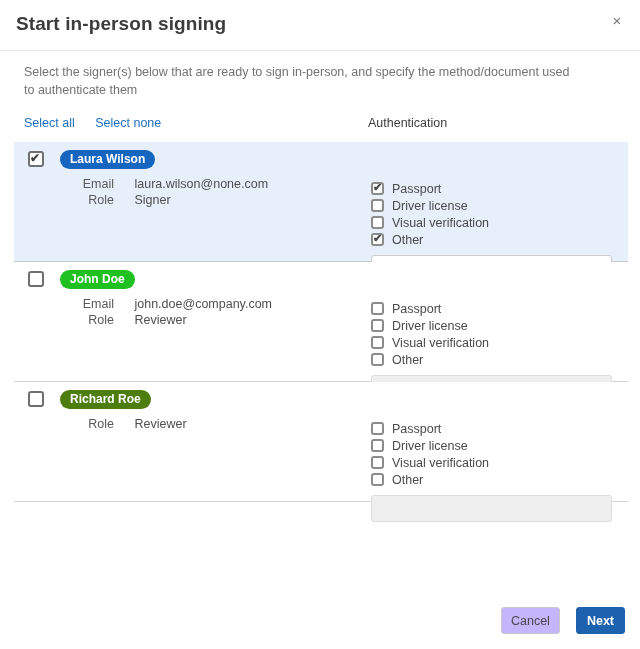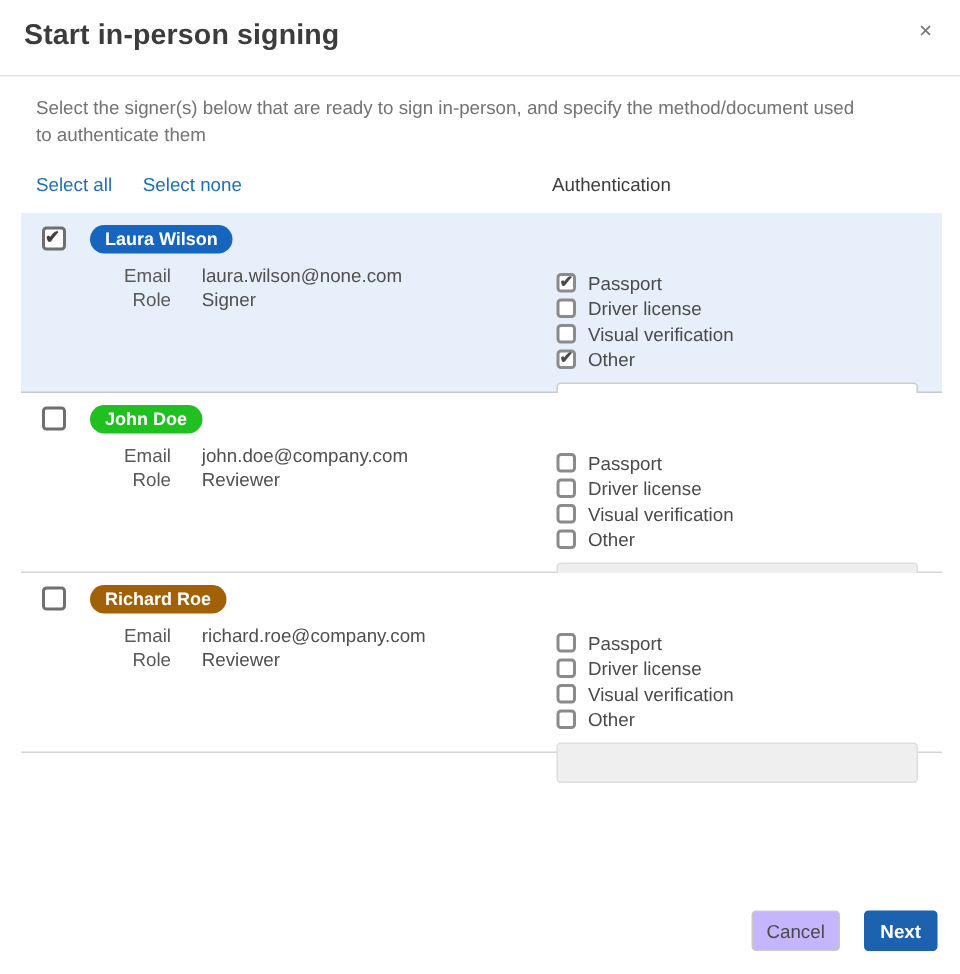--- a/index.html
+++ b/index.html
@@ -193,26 +193,22 @@
         <div class="auth-option">
           <span class="cb auth-cb"></span>
           <span class="auth-option-label">Other</span>
         </div>
         <input class="other-input" type="text" value="" disabled="" style="">
       </div>
     </div>
 
     <div class="signer-row">
       <span class="cb signer-cb"></span>
-      <span class="badge" style="background-color: #a16207;">Richard Roe</span>
+      <span class="badge" style="background-color: #4d7c0f;">Richard Roe</span>
       <div class="details">
-        <div class="detail-row">
-          <span class="dlabel">Email</span>
-          <span class="dvalue">richard.roe@company.com</span>
-        </div>
         <div class="detail-row">
           <span class="dlabel">Role</span>
           <span class="dvalue">Reviewer</span>
         </div>
       </div>
       <div class="auth-col">
         <div class="auth-option">
           <span class="cb auth-cb"></span>
           <span class="auth-option-label">Passport</span>
         </div>

